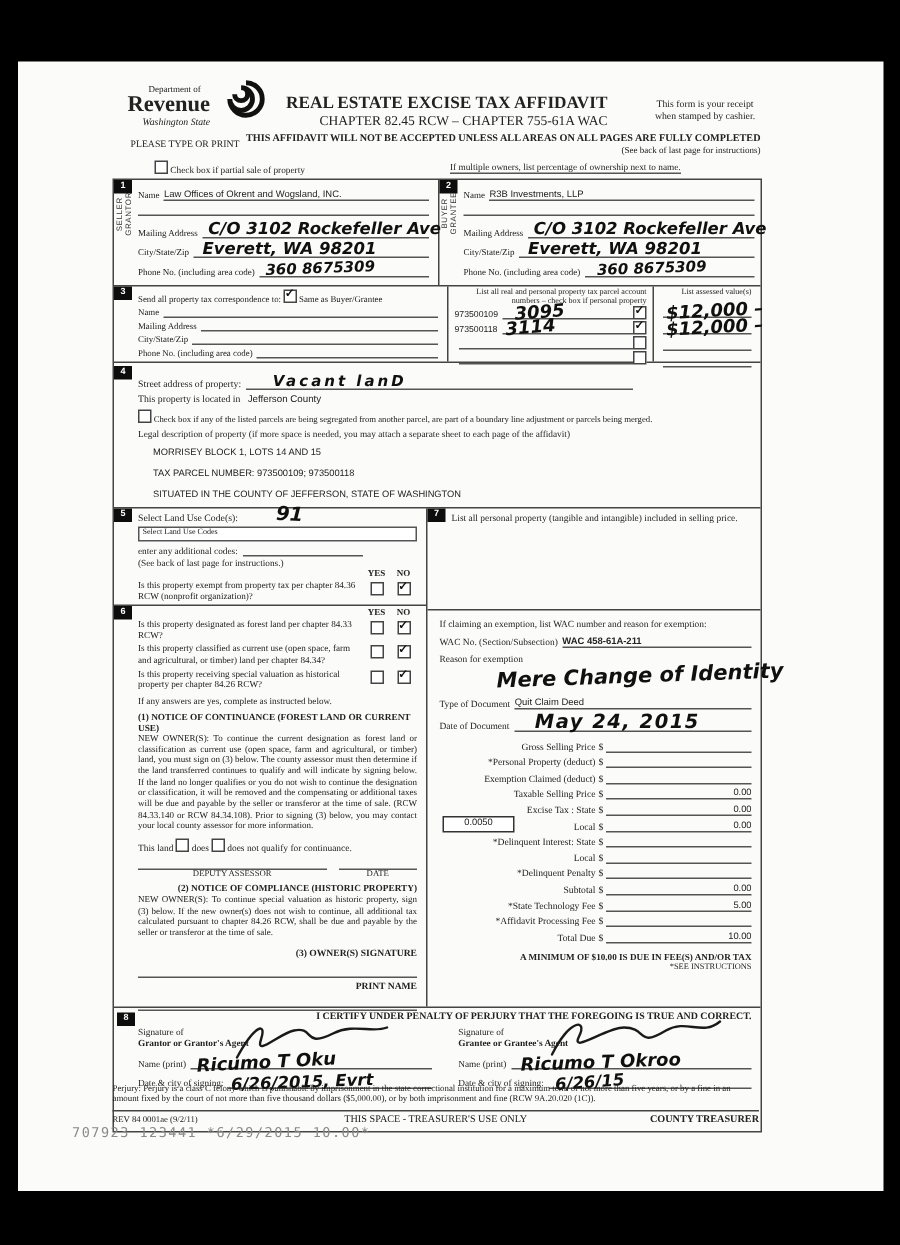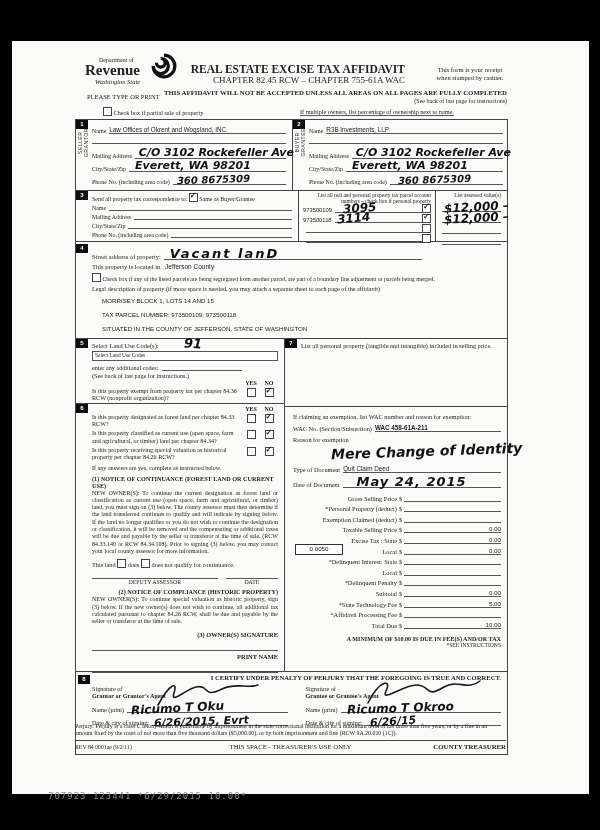--- a/index.html
+++ b/index.html
@@ -36,21 +36,21 @@
   .body-txt{font-size:6px;line-height:1.22;text-align:justify;}
   .mrow{display:flex;align-items:flex-end;height:10.6px;position:relative;font-size:6.4px;}
   .mlab{width:104px;text-align:right;white-space:nowrap;flex:none;}
   .cur{flex:none;margin-left:2px;}
   .mline{flex:1;border-bottom:1px solid #555;margin-left:2px;text-align:right;
          font-family:"Liberation Sans",sans-serif;font-size:6.2px;}
   .ratebox{position:absolute;left:2px;bottom:0;border:1px solid #333;width:46px;height:9px;
          text-align:center;font-size:6.2px;font-family:"Liberation Sans",sans-serif;background:#fff;}
   svg.sig{position:absolute;pointer-events:none;}
   .stamp{position:absolute;left:36px;top:710px;font-family:"DejaVu Sans Mono",monospace;
-         font-size:9px;color:#8a8a8a;letter-spacing:1px;margin-top:40px;}
+         font-size:9px;color:#8a8a8a;letter-spacing:1px;}
 </style>
 </head>
 <body>
 
 <div class="paper">
   <div class="form">
 
     <div class="abs" style="left:10px;top:16px;width:120px;">
       <div style="position:relative;">
         <div class="t6" style="margin-left:14px;">Department of</div>
@@ -211,21 +211,21 @@
           <div class="u" style="height:10px;"></div>
           <div class="u" style="height:10px;"></div>
         </div>
       </div>
 
       <div class="band" style="height:92px;padding:4px 6px 0 16px;">
         <div class="badge" style="left:0;top:2px;">4</div>
         <div class="frow t65" style="height:14px;width:330px;">
           <span class="lab">Street address of property:</span>
           <span class="fill">
-              <span class="hw" style="font-size:13px;position:absolute;left:6px;bottom:-1px;letter-spacing:2px;font-style:italic;">Vacant lanD</span>
+              <span class="hw" style="font-size:10px;position:absolute;left:18px;bottom:-1px;letter-spacing:2px;font-style:italic;">Vacant lanD</span>
             </span>
         </div>
         <div class="t65" style="margin-top:3px;">
           <span>This property is located in</span>&nbsp;&nbsp;
           <span class="typed" style="font-size:6.5px;">Jefferson County</span>
         </div>
         <div style="font-size:5.8px;margin-top:3px;">
           <span class="cb"></span>
           <span>Check box if any of the listed parcels are being segregated from another parcel, are part of a boundary line adjustment or parcels being merged.</span>
         </div>

